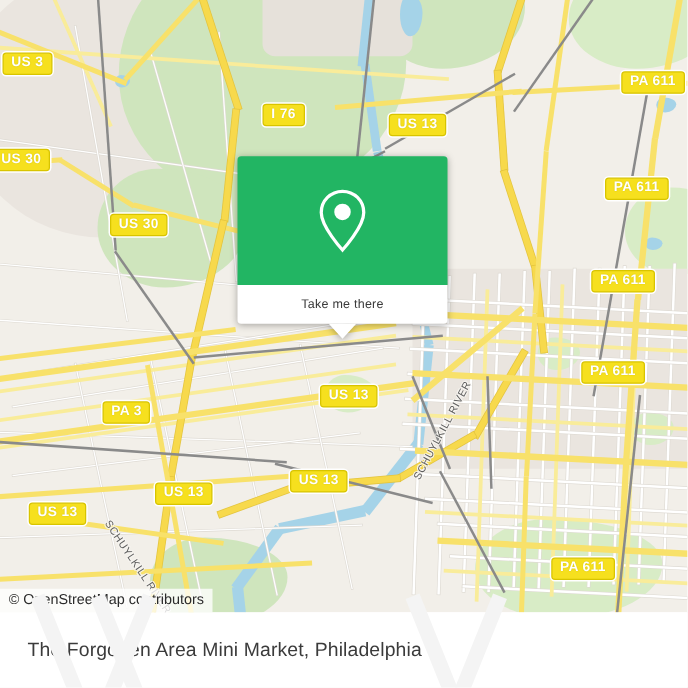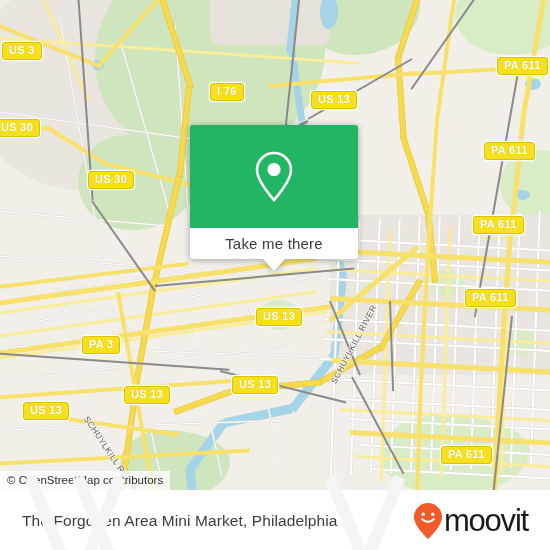--- a/index.html
+++ b/index.html
@@ -84,21 +84,21 @@
     filter: drop-shadow(0 1px 3px rgba(0,0,0,.33));
   }
   #popup-green {
     height: 103px; border-radius: 3px 3px 0 0;
     display: flex; align-items: center; justify-content: center;
   }
   #popup-white {
     height: 31px; background: #fff; border-radius: 0 0 3px 3px;
     display: flex; align-items: center; justify-content: center;
   }
-  #popup-label { font-size: 15px; color: #3a3a3a; letter-spacing: .2px; }
+  #popup-label { font-size: 10px; color: #3a3a3a; letter-spacing: .2px; }
   #popup-tail {
     position: absolute; left: 50%; top: 134px; width: 0; height: 0;
     margin-left: -11px;
     border-left: 11px solid transparent;
     border-right: 11px solid transparent;
     border-top: 12px solid #fff;
   }
 
   
   #bottombar {
@@ -294,21 +294,21 @@
     <div class="shield" style="left:-6px;  top:119px;">US 30</div>
     <div class="shield" style="left:88px;  top:171px;">US 30</div>
     <div class="shield" style="left:199px; top:83px;margin-left:11px;">I 76</div>
     <div class="shield" style="left:311px; top:91px;">US 13</div>
     <div class="shield" style="left:497px; top:57px;">PA 611</div>
     <div class="shield" style="left:484px; top:142px;">PA 611</div>
     <div class="shield" style="left:473px; top:216px;">PA 611</div>
     <div class="shield" style="left:465px; top:289px;">PA 611</div>
     <div class="shield" style="left:441px; top:446px;">PA 611</div>
     <div class="shield" style="left:256px; top:308px;">US 13</div>
-    <div class="shield" style="left:82px;  top:336px;">PA 3</div>
+    <div class="shield" style="left:82px;  top:321px;">PA 3</div>
     <div class="shield" style="left:124px; top:386px;">US 13</div>
     <div class="shield" style="left:232px; top:376px;">US 13</div>
     <div class="shield" style="left:23px;  top:402px;">US 13</div>
 
     <div id="attribution">© OpenStreetMap contributors</div>
 
     <div id="popup">
       <div id="popup-green" style="background: rgb(34, 181, 99);">
         <svg width="44" height="56" viewBox="0 0 44 56">
           <path d="M22 4 C12.6 4 5 11.6 5 21 C5 32.5 22 51 22 51 C22 51 39 32.5 39 21 C39 11.6 31.4 4 22 4 Z" fill="none" stroke="#ffffff" stroke-width="2.6"></path>
@@ -326,24 +326,15 @@
   <div id="bottombar">
 
     <div class="wm" style="left:30px;  top:-20px; width:110px; height:12px; transform:rotate(68deg);"></div>
     <div class="wm" style="left:78px;  top:-20px; width:110px; height:12px; transform:rotate(68deg);"></div>
     <div class="wm" style="left:120px; top:-20px; width:110px; height:12px; transform:rotate(112deg);"></div>
     <div class="wm" style="left:330px; top:-20px; width:110px; height:12px; transform:rotate(68deg);"></div>
     <div class="wm" style="left:400px; top:-20px; width:110px; height:12px; transform:rotate(112deg);"></div>
 
     <div id="bottom-title">The Forgotten Area Mini Market, Philadelphia</div>
 
-    <div id="brand">
-      <svg width="30" height="38" viewBox="0 0 30 38">
-        <path d="M15 1 C7.3 1 1 7.3 1 15 C1 24.5 15 37 15 37 C15 37 29 24.5 29 15 C29 7.3 22.7 1 15 1 Z" fill="#f15a29"></path>
-        <circle cx="10.3" cy="12.2" r="1.7" fill="#ffffff"></circle>
-        <circle cx="19.7" cy="12.2" r="1.7" fill="#ffffff"></circle>
-        <path d="M9.2 17.2 Q15 22.6 20.8 17.2" fill="none" stroke="#ffffff" stroke-width="2.1" stroke-linecap="round"></path>
-      </svg>
-      <span id="brand-word">moovit</span>
-    </div>
   </div>
 
 </div>
 
 </body></html>

